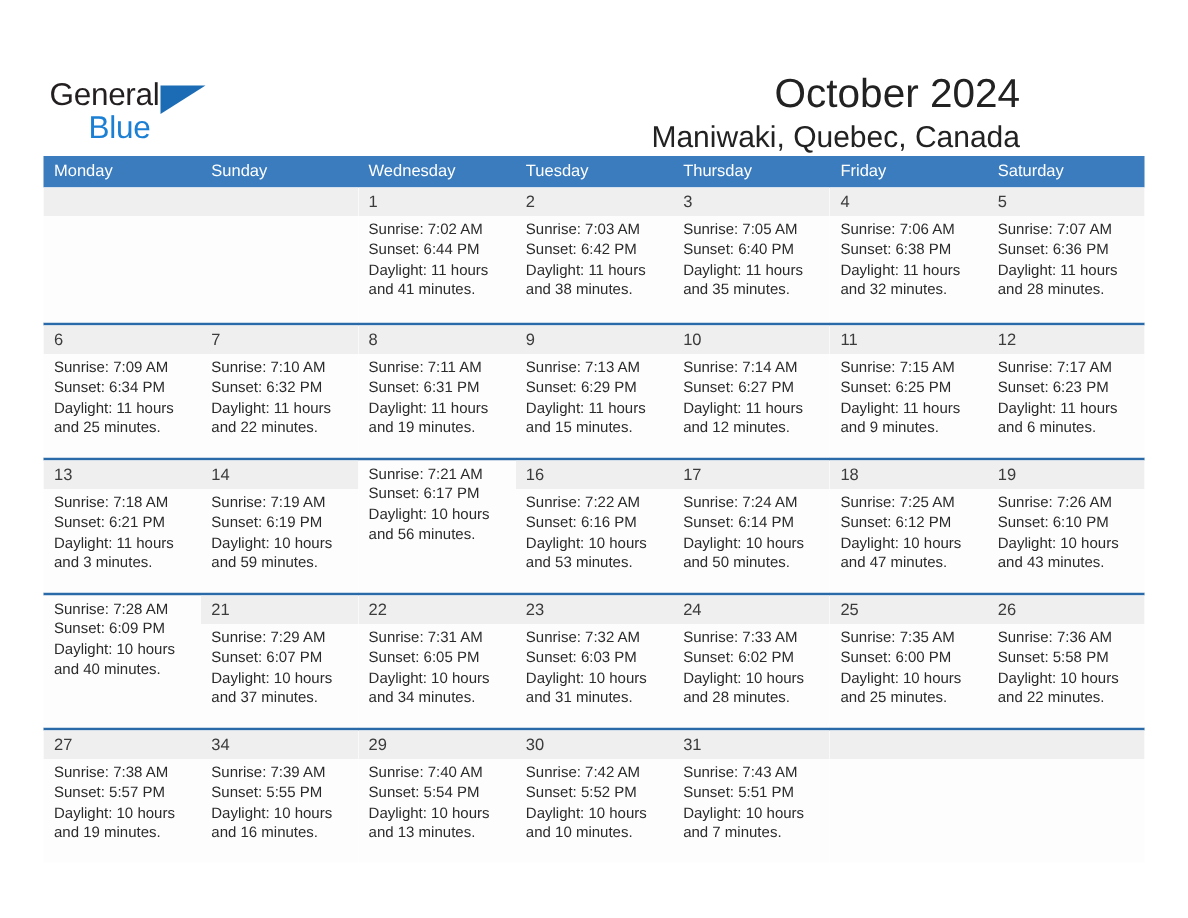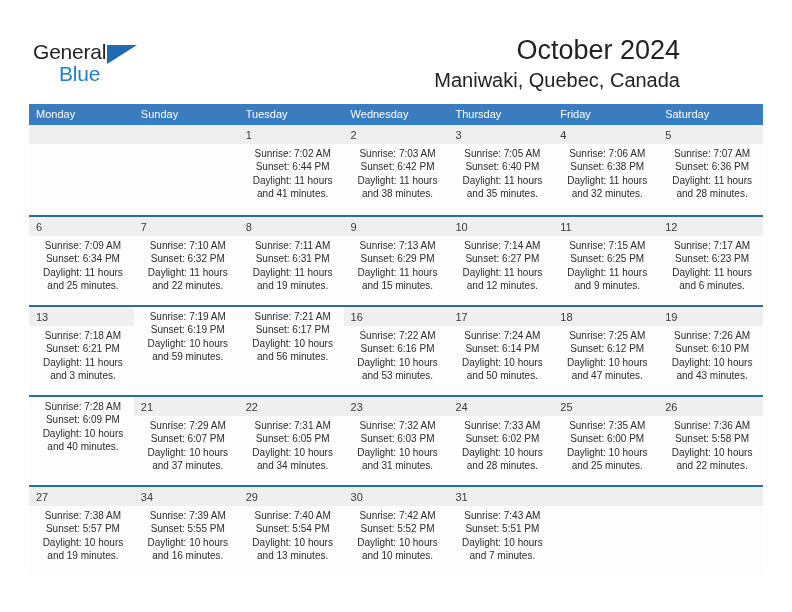--- a/index.html
+++ b/index.html
@@ -18,21 +18,21 @@
     position: relative;
     width: 792px;
     height: 612px;
     box-sizing: border-box;
   }
 
   
   .header {
     position: absolute;
     left: 0;
-    top: 4px;
+    top: 16px;
     width: 715px;
     height: 103px;
   }
   .logo {
     position: absolute;
     left: 33px;
     top: 36px;
     width: 120px;
     height: 48px;
   }
@@ -131,21 +131,20 @@
     box-sizing: border-box;
     padding-left: 7px;
   }
   .date-num {
     font-size: 11px;
     line-height: 19px;
     color: #3b3b3b;
   }
   .day-info {
     padding: 3px 4px 0 7px;
-    text-align: center;
   }
   .day-info div {
     font-size: 10px;
     line-height: 13.4px;
     color: #2b2b2b;
     white-space: nowrap;
   }
 </style>
 </head>
 <body>
@@ -164,22 +163,22 @@
       <h1 class="cal-title">October 2024</h1>
       <div class="cal-subtitle">Maniwaki, Quebec, Canada</div>
     </div>
 
   </div>
 
   <div class="calendar">
     <div class="dow-row" id="dow-row">
         <div class="dow-cell">Monday</div>
         <div class="dow-cell">Sunday</div>
+        <div class="dow-cell">Wednesday</div>
         <div class="dow-cell">Tuesday</div>
-        <div class="dow-cell">Wednesday</div>
         <div class="dow-cell">Thursday</div>
         <div class="dow-cell">Friday</div>
         <div class="dow-cell">Saturday</div>
       </div>
     <div id="weeks-container">
         <div class="week-row first">
           <div class="day-cell">
             <div class="date-band"><span class="date-num"></span></div>
           </div>
           <div class="day-cell">
@@ -300,20 +299,21 @@
           <div class="day-cell">
             <div class="date-band"><span class="date-num">13</span></div>
             <div class="day-info">
               <div>Sunrise: 7:18 AM</div>
               <div>Sunset: 6:21 PM</div>
               <div>Daylight: 11 hours</div>
               <div>and 3 minutes.</div>
             </div>
           </div>
           <div class="day-cell">
+            <div class="date-band"><span class="date-num">14</span></div>
             <div class="day-info">
               <div>Sunrise: 7:19 AM</div>
               <div>Sunset: 6:19 PM</div>
               <div>Daylight: 10 hours</div>
               <div>and 59 minutes.</div>
             </div>
           </div>
           <div class="day-cell">
             <div class="day-info">
               <div>Sunrise: 7:21 AM</div>

